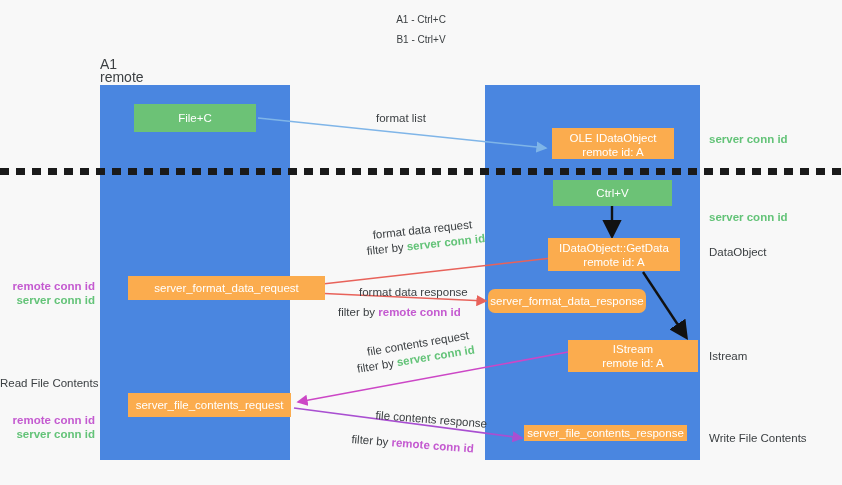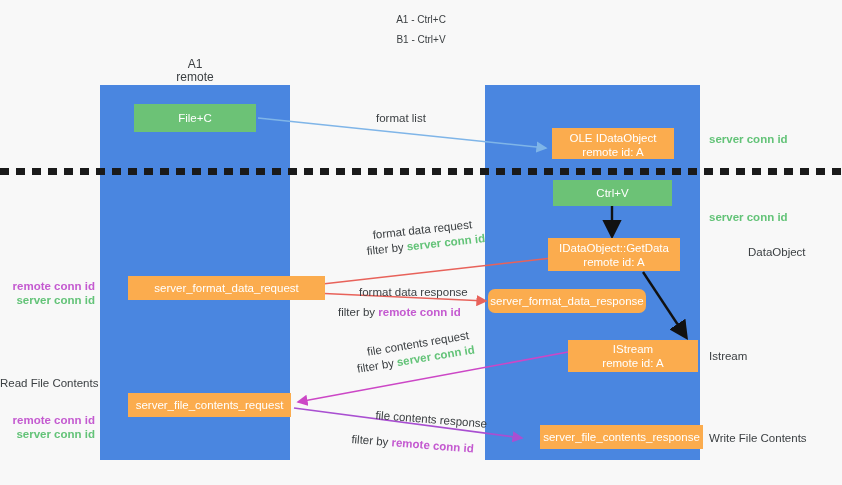--- a/index.html
+++ b/index.html
@@ -13,22 +13,22 @@
   #stage{position:absolute;inset:0;}
 
   
   .title{
     position:absolute;left:0;right:0;top:10px;
     text-align:center;color:#3c4043;font-size:10px;line-height:20px;
   }
 
   
   .colhead{
-    position:absolute;text-align:center;color:#3c4043;
-    font-size:12px;line-height:13px;
+    position:absolute;text-align:left;color:#3c4043;
+    font-size:14px;line-height:13px;
   }
 
   
   .lane{position:absolute;background:#4a86e0;}
 
   
   .divider{
     position:absolute;left:0;width:842px;top:168px;height:7px;
     background-image:repeating-linear-gradient(to right,#1a1a1a 0px,#1a1a1a 9px,rgba(0,0,0,0) 9px,rgba(0,0,0,0) 16px);
   }
@@ -140,21 +140,21 @@
   </div>
 
   <div class="box orange" style="left:488px;top:289px;width:158px;height:24px;border-radius:7px;">
     <span>server_format_data_response</span>
   </div>
 
   <div class="box orange" style="left:128px;top:393px;width:163px;height:24px;">
     <span>server_file_contents_request</span>
   </div>
 
-  <div class="box orange" style="left:524px;top:425px;width:163px;height:24px;margin-left:16px;">
+  <div class="box orange" style="left:524px;top:425px;width:163px;height:16px;">
     <span>server_file_contents_response</span>
   </div>
 
   <div class="ann" style="left:376px;top:111px;">
     <span>format list</span>
   </div>
 
   <div class="ann rot" style="left:372px;top:228px;transform:rotate(-6.2deg);">
     <span>format data request</span>
   </div>
@@ -182,21 +182,21 @@
   <div class="ann rot" style="left:352px;top:432px;transform:rotate(4.5deg);">
     <span class="c-dark">filter by </span><span class="c-purple">remote conn id</span>
   </div>
 
   <div class="ann c-green" style="left:709px;top:132px;">
     <span>server conn id</span>
   </div>
   <div class="ann c-green" style="left:709px;top:210px;">
     <span>server conn id</span>
   </div>
-  <div class="ann" style="left:709px;top:245px;margin-left:39px;">
+  <div class="ann" style="left:709px;top:245px;">
     <span>DataObject</span>
   </div>
   <div class="ann" style="left:709px;top:349px;">
     <span>Istream</span>
   </div>
   <div class="ann" style="left:709px;top:431px;">
     <span>Write File Contents</span>
   </div>
 
   <div class="ann right" style="left:0;top:279px;width:95px;">

